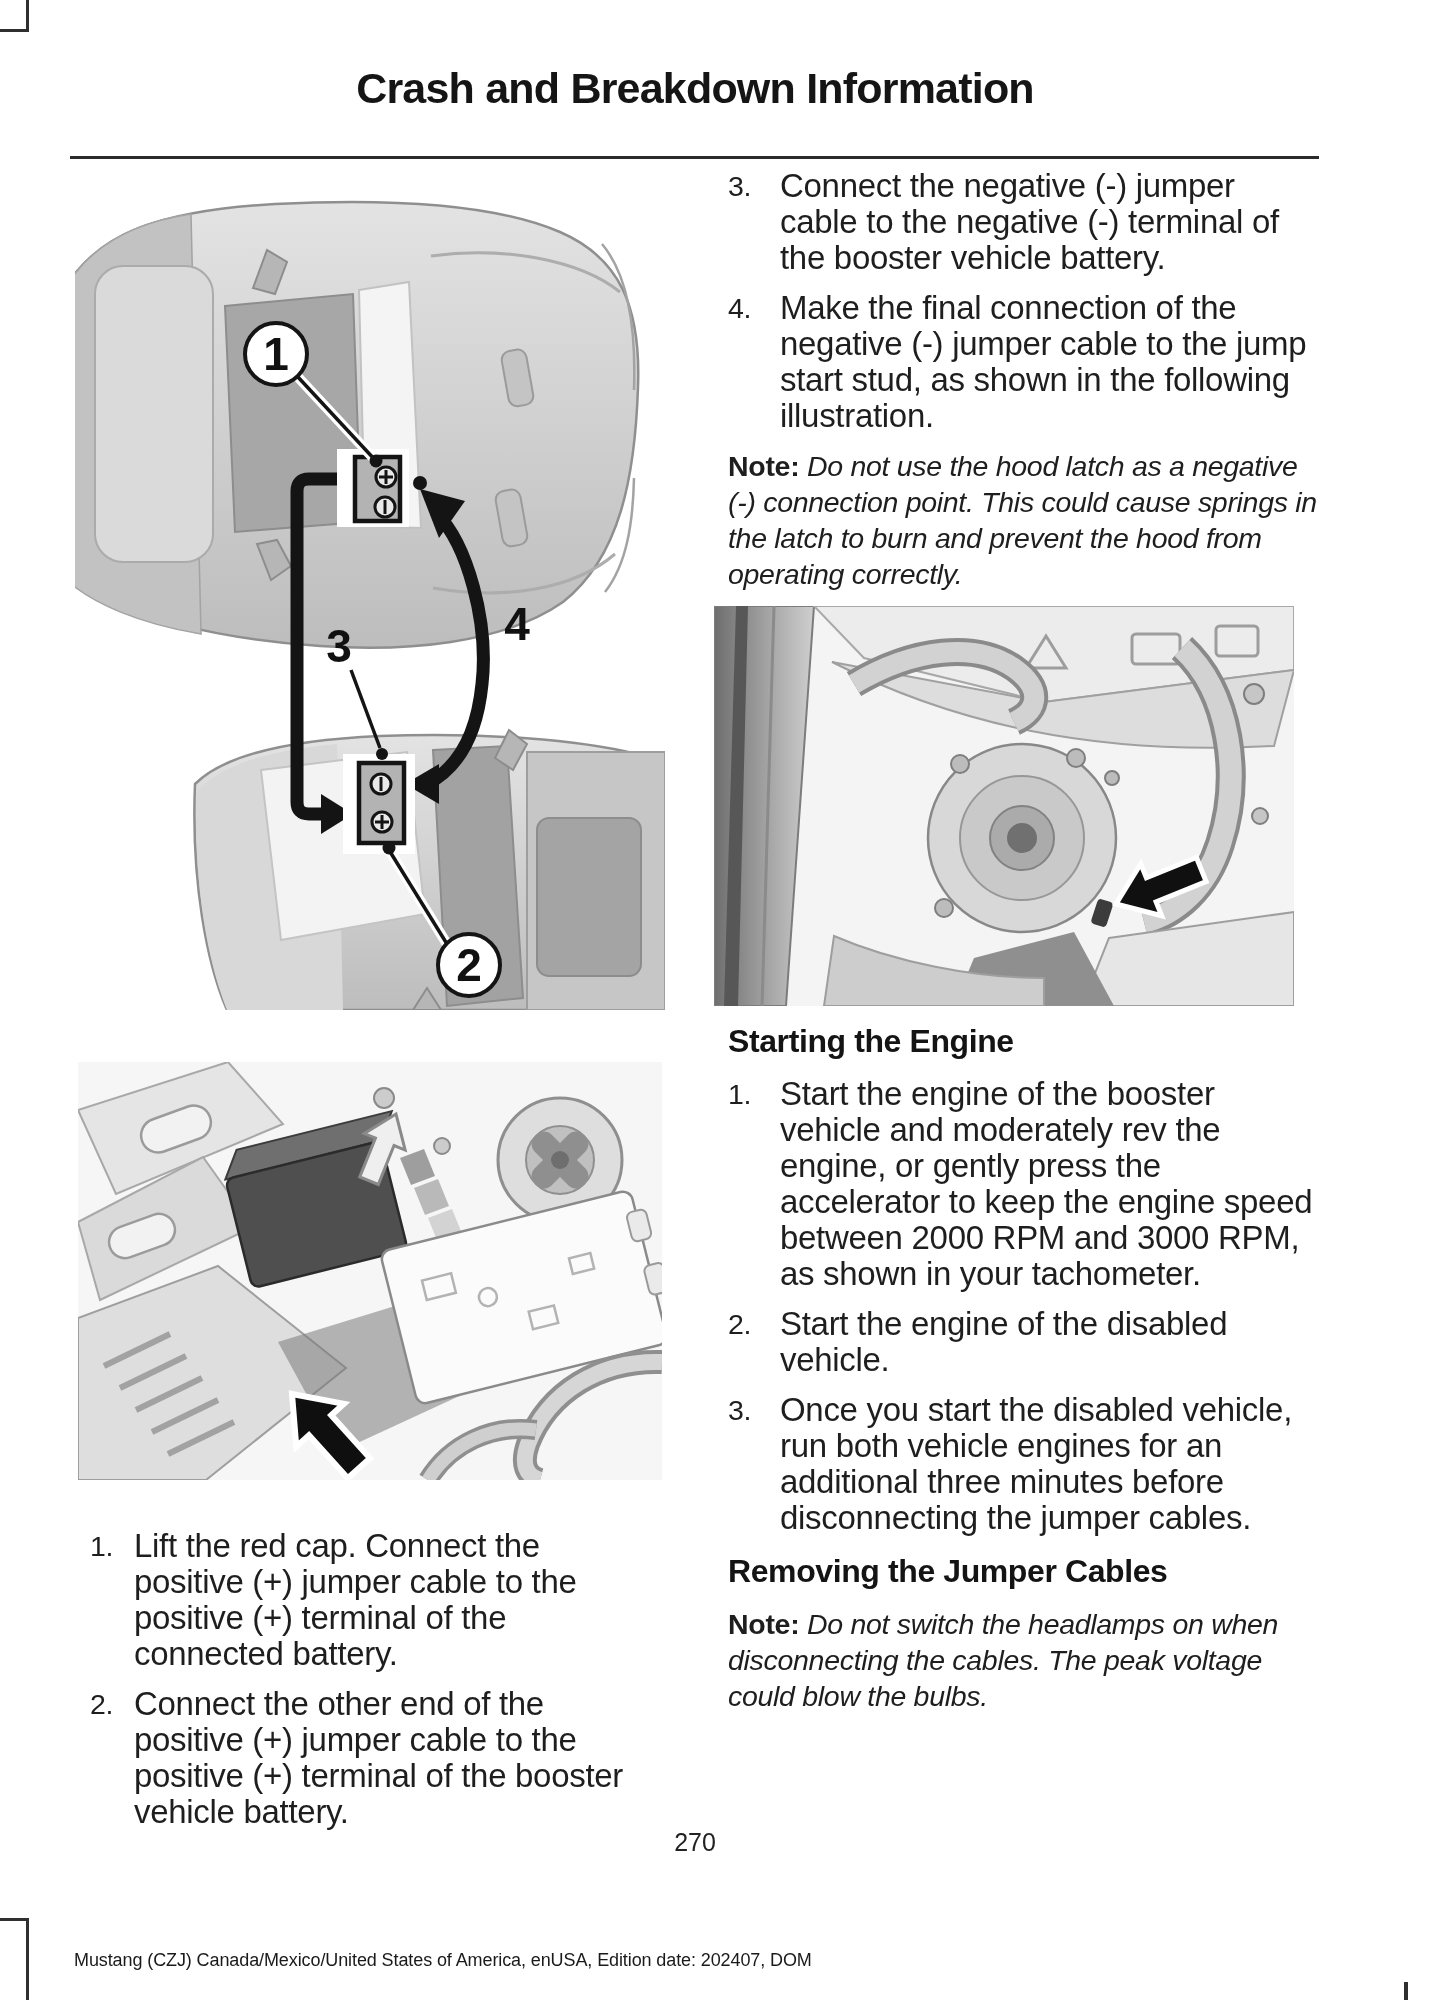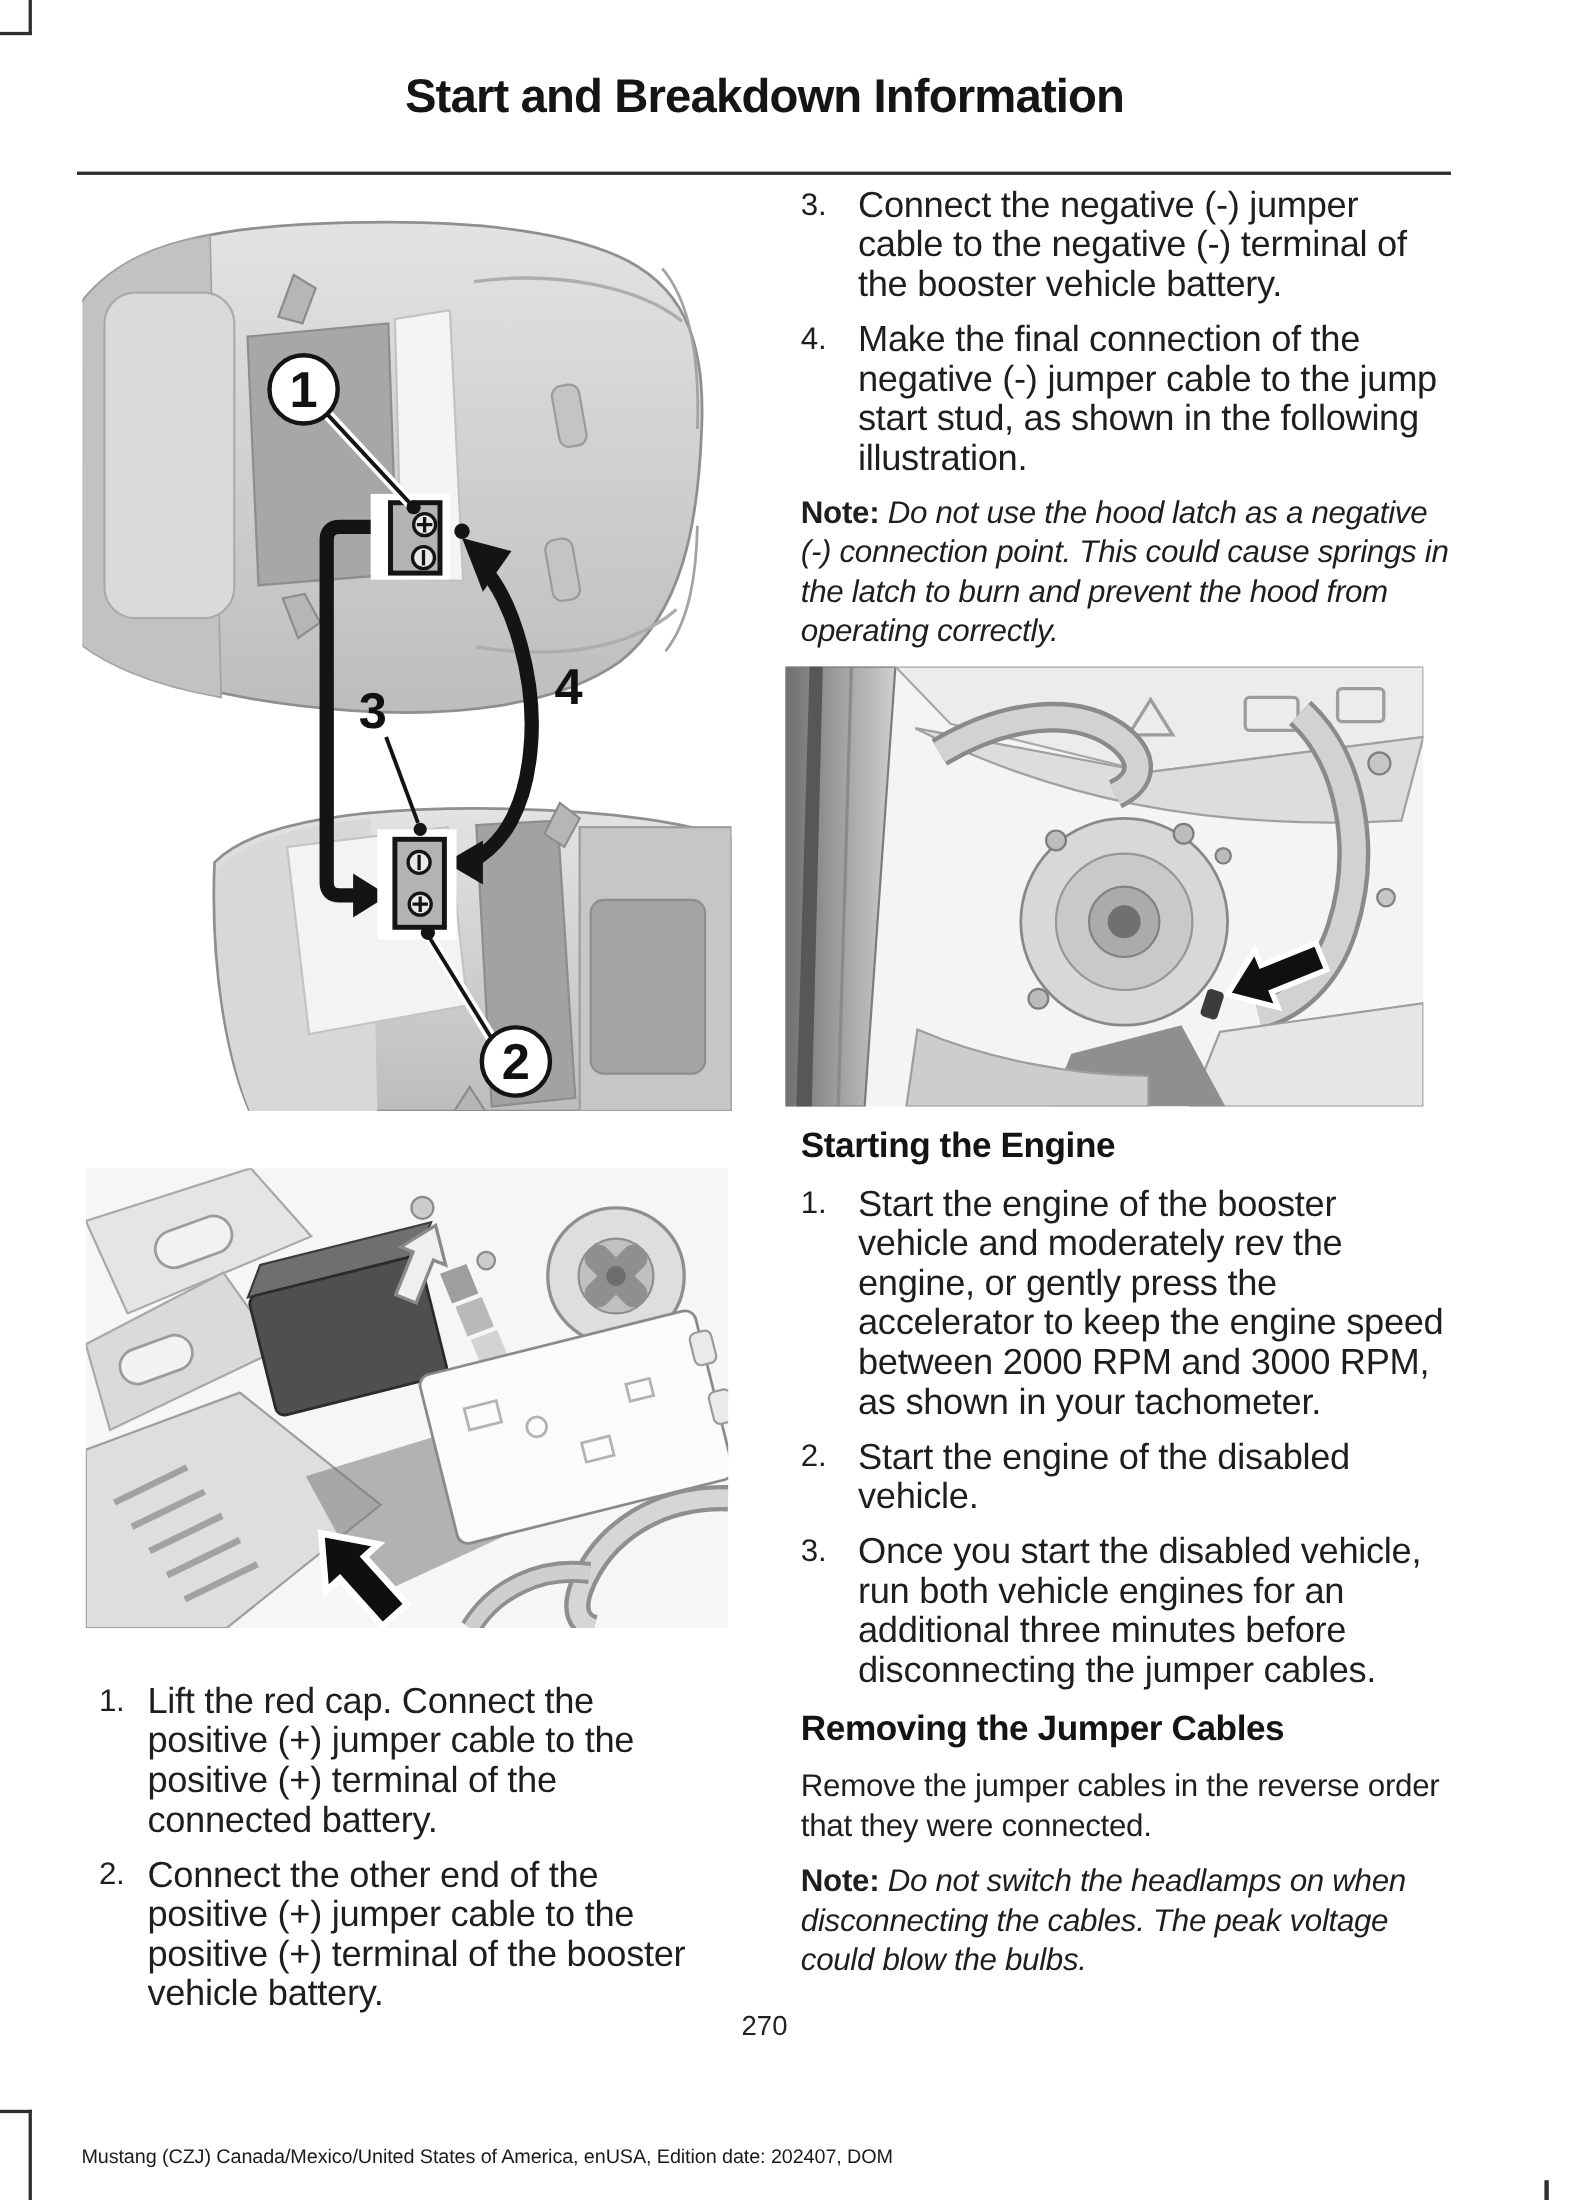--- a/index.html
+++ b/index.html
@@ -40,21 +40,21 @@
 <body>
 
 <div class="page">
 
   <div class="corner" style="left:26px; top:0; width:3px; height:31px;"></div>
   <div class="corner" style="left:0; top:29px; width:29px; height:3px;"></div>
   <div class="corner" style="left:0; top:1918px; width:29px; height:3px;"></div>
   <div class="corner" style="left:26px; top:1918px; width:3px; height:82px;"></div>
   <div class="corner" style="left:1404px; top:1982px; width:4px; height:18px;"></div>
 
-  <div class="page-title">Start and Breakdown Information</div>
+  <div class="page-title">Crash and Breakdown Information</div>
   <div class="title-rule"></div>
 
   <svg class="fig fig-a" width="590" height="818" viewBox="0 0 590 818" aria-hidden="true">
     <defs>
       <linearGradient id="bodyA" x1="0" y1="0" x2="0" y2="1">
         <stop offset="0" stop-color="#e3e3e3"></stop>
           <stop offset="0.5" stop-color="#d0d0d0"></stop>
           <stop offset="1" stop-color="#bdbdbd"></stop>
       </linearGradient>
     </defs>
@@ -282,21 +282,20 @@
       <span class="step-num">2.</span>
       <span class="step-text">Start the engine of the disabled vehicle.</span>
     </div>
     <div class="step">
       <span class="step-num">3.</span>
       <span class="step-text">Once you start the disabled vehicle, run both vehicle engines for an additional three minutes before disconnecting the jumper cables.</span>
     </div>
 
     <h2 class="section">Removing the Jumper Cables</h2>
 
-    <p class="para">Remove the jumper cables in the reverse order that they were connected.</p>
 
     <div class="note">
       <span class="note-label">Note: </span>
       <span>Do not switch the headlamps on when disconnecting the cables. The peak voltage could blow the bulbs.</span>
     </div>
 
   </div>
 
   <div class="page-num">270</div>
   <div class="page-footer">Mustang (CZJ) Canada/Mexico/United States of America, enUSA, Edition date: 202407, DOM</div>

